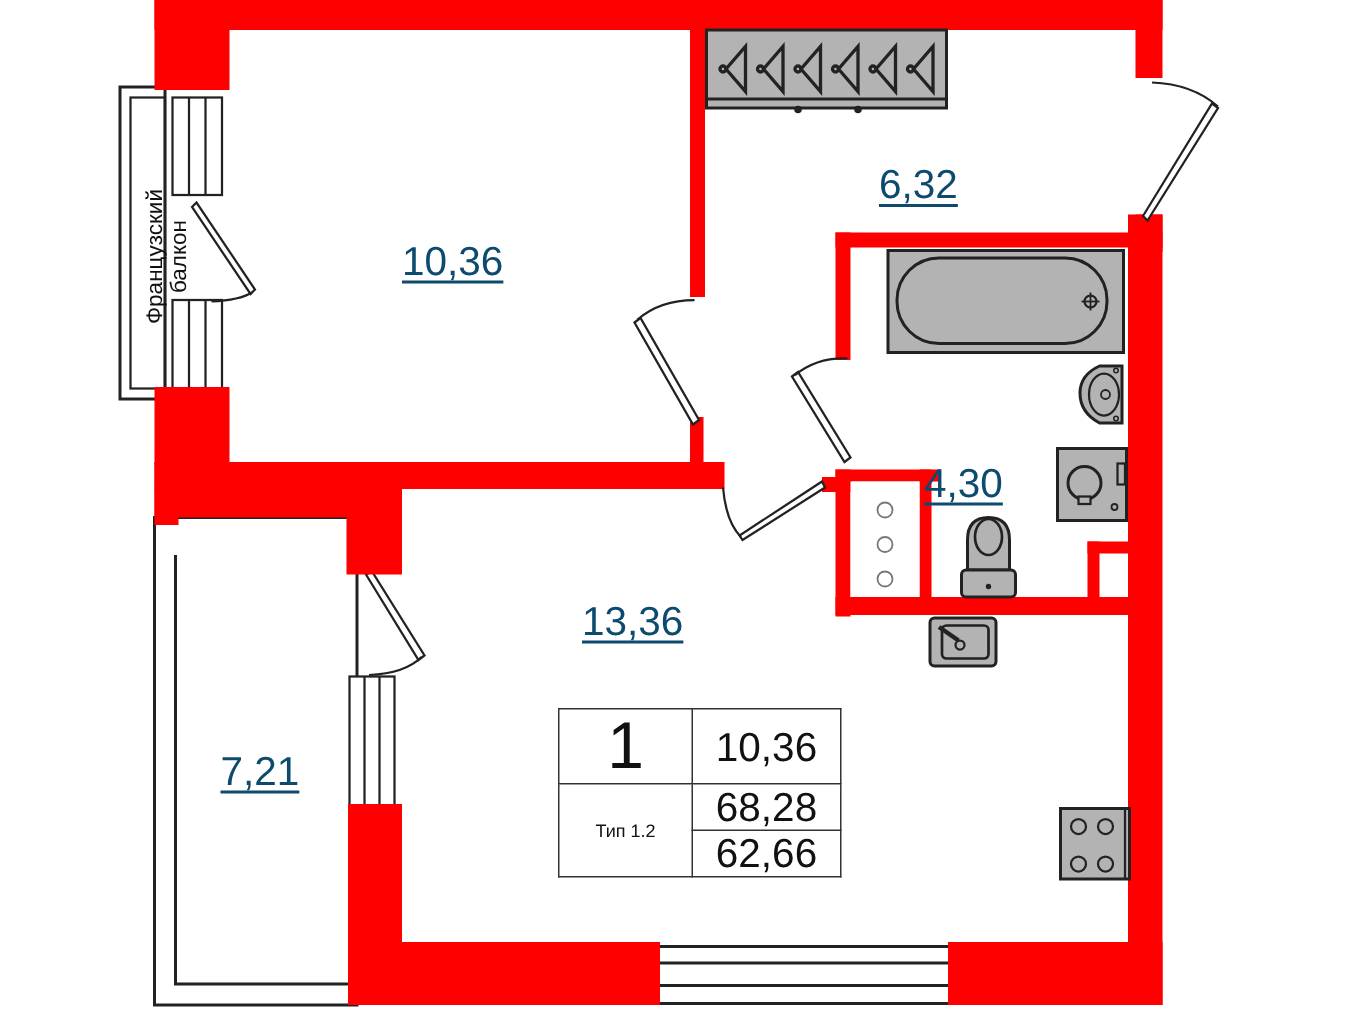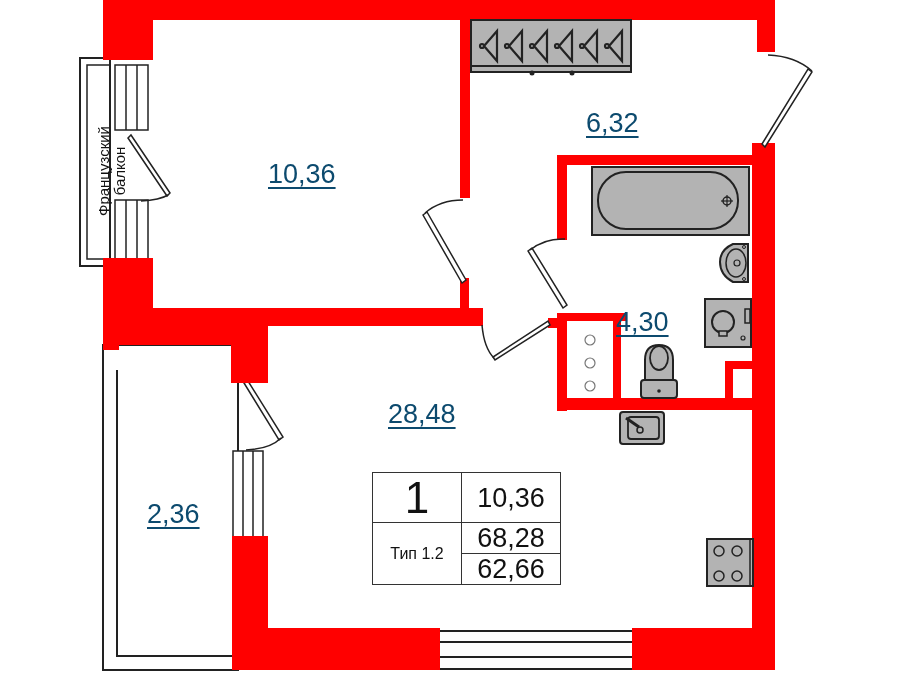--- a/index.html
+++ b/index.html
@@ -6,21 +6,21 @@
     body { width: 900px; height: 675px; position: relative; overflow: hidden; font-family: "Liberation Sans", sans-serif; }
     svg { position: absolute; left: 0; top: 0; }
     .wall { fill: #ff0000; }
     .thin1 { fill: none; stroke: #222; stroke-width: 1.5; }
     .fixture { fill: #b3b3b3; stroke: #222; stroke-width: 2; }
     .room-label { position: absolute; font-size: 27px; color: #0c4a6e; text-decoration: underline; text-underline-offset: 4px; text-decoration-thickness: 2px; line-height: 1; white-space: nowrap; }
     .balcony-label { position: absolute; font-size: 15px; color: #111; transform: rotate(-90deg); transform-origin: center center; text-align: center; line-height: 16px; white-space: nowrap; }
     .info-table { position: absolute; left: 372px; top: 472px; border-collapse: collapse; background: #fff; }
     .info-table td { border: 1.5px solid #333; padding: 0; text-align: center; color: #111; }
     .rooms-count { width: 88px; height: 49px; font-size: 44px; line-height: 49px; }
-    .type-cell { height: 44px; font-size: 16px; }
+    .type-cell { height: 44px; font-size: 12px; }
     .area-cell { width: 98px; height: 30px; font-size: 27px; line-height: 30px; }
   </style>
 </head>
 <body>
 
 <svg width="900" height="675" viewBox="0 0 900 675" xmlns="http://www.w3.org/2000/svg">
 
   <g>
     <rect x="80" y="58" width="30" height="208" fill="#fff" stroke="#222" stroke-width="2"></rect>
     <rect x="87" y="65" width="23" height="194" fill="none" stroke="#222" stroke-width="1.5"></rect>
@@ -189,22 +189,22 @@
         <circle cx="737" cy="551" r="5"></circle>
       <circle cx="719" cy="576" r="5"></circle>
         <circle cx="737" cy="576" r="5"></circle>
     </g>
   </g>
 </svg>
 
 <div class="room-label" style="left:268px; top:161px;">10,36</div>
 <div class="room-label" style="left:586px; top:110px;">6,32</div>
 <div class="room-label" style="left:616px; top:262px;margin-top:47px;">4,30</div>
-<div class="room-label" style="left:388px; top:401px;">28,48</div>
-<div class="room-label" style="left:147px; top:501px;">2,36</div>
+<div class="room-label" style="left:388px; top:401px;">13,36</div>
+<div class="room-label" style="left:147px; top:501px;">7,21</div>
 
 <div class="balcony-label" style="left:58px; top:154px; width:110px; height:34px;">
   <div>Французский</div>
   <div>балкон</div>
 </div>
 
 <table class="info-table">
   <tbody>
       <tr>
     <td class="rooms-count" rowspan="1">1</td>

